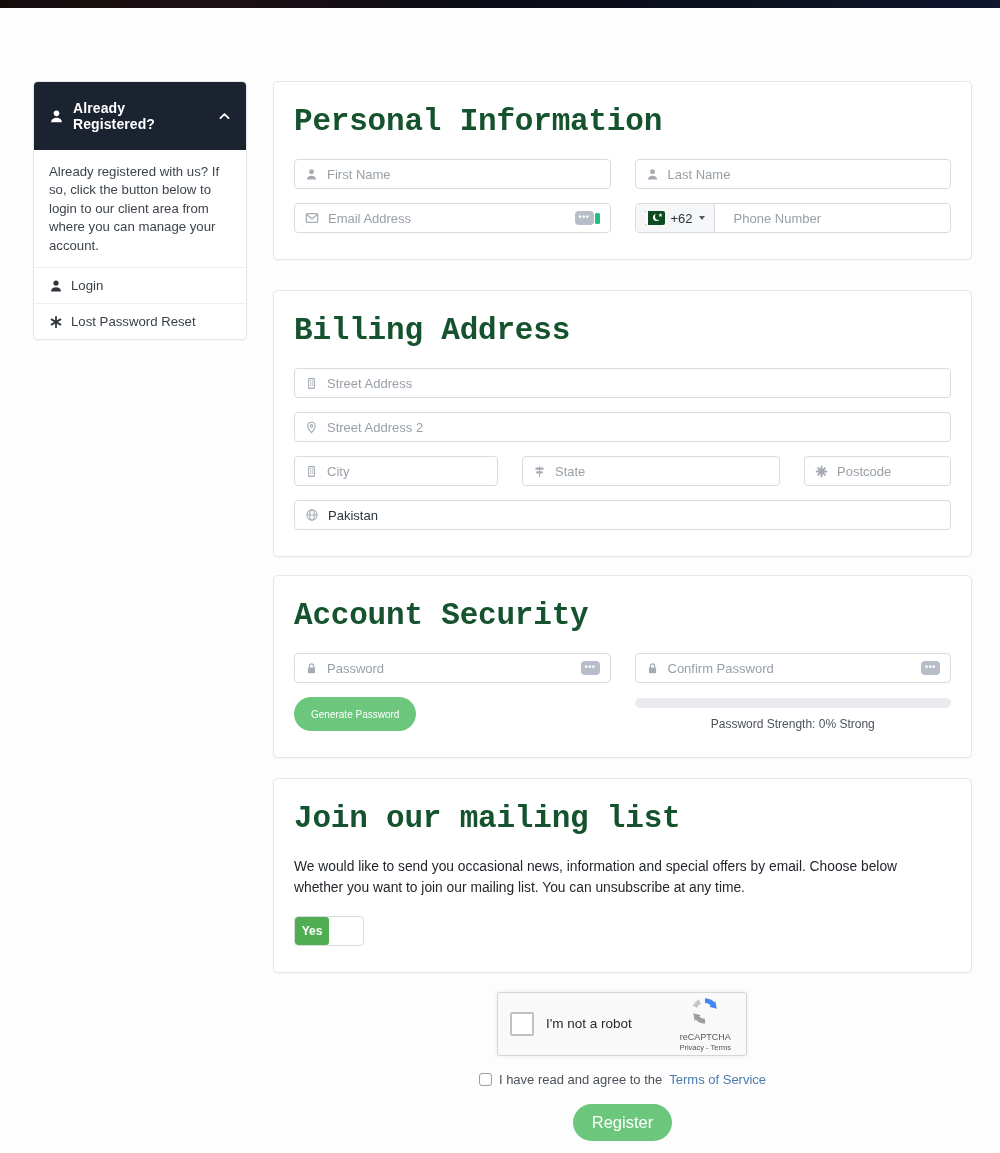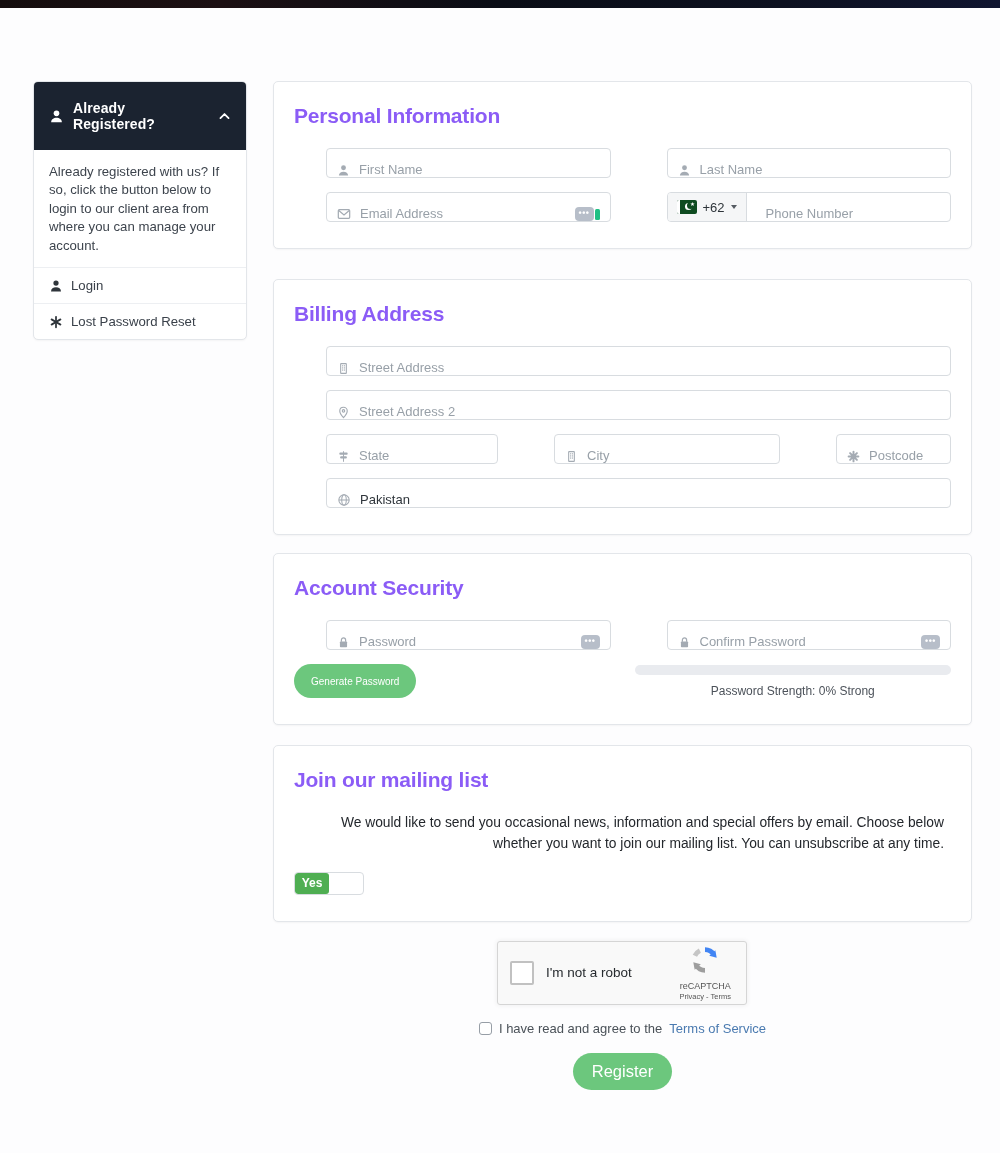--- a/index.html
+++ b/index.html
@@ -20,32 +20,32 @@
   .sb-title{ font-size:14px; font-weight:bold; letter-spacing:.1px; }
   .sb-chevron{ margin-left:auto; display:flex; }
   .sb-body{ padding:13px 15px 12px; font-size:13.2px; color:#3d444d; line-height:1.4; }
   .sb-link{ display:flex; align-items:center; gap:8px; padding:10px 15px; border-top:1px solid #edeff2;
     font-size:13.2px; color:#3a414a; cursor:pointer;text-align:center; }
 
   
   .main{ position:absolute; left:273px; top:81px; width:699px; }
   .card{ background:#fff; border:1px solid #e3e6ea; border-radius:5px; padding:20px 20px 26px;
     box-shadow:0 1px 2px rgba(20,25,35,.04); }
-  .card-title{ font-size:21px; font-weight:bold; color:#8b5cf6; letter-spacing:-.2px; margin:2px 0 20px; }
+  .card-title{ font-size:31px; font-weight:bold; color:#14532d; letter-spacing:-.2px; margin:2px 0 20px;font-family:Liberation Mono, monospace; }
   #card-personal{ margin-bottom:30px; }
   #card-billing{ margin-bottom:18px; }
   #card-security{ margin-bottom:20px; }
   #card-mailing{ margin-bottom:19px; }
 
   .row2{ display:grid; grid-template-columns:1fr 1fr; column-gap:24px; row-gap:14px; }
   .row3{ display:grid; grid-template-columns:204px 1fr 147px; column-gap:24px; }
   .mb14{ margin-bottom:14px; }
 
-  .field{ display:flex; align-items:flex-end; gap:9px; height:30px; border:1px solid #d8dce0;
-    border-radius:4px; background:#fff; padding:0 10px; position:relative;margin-left:32px; }
+  .field{ display:flex; align-items:center; gap:9px; height:30px; border:1px solid #d8dce0;
+    border-radius:4px; background:#fff; padding:0 10px; position:relative; }
   .field input{ border:none; outline:none; flex:1; min-width:0; font-size:13px; color:#30353b;
     font-family:"Liberation Sans",sans-serif; background:transparent; }
   .field input::placeholder{ color:#98a0a8; opacity:1; }
   .ficon{ flex:none; display:flex; color:#a4abb3; }
   .select-value{ font-size:13px; color:#2f353b; flex:1; cursor:pointer; }
 
   
   .pm-wrap{ flex:none; display:flex; align-items:center; cursor:pointer; }
   .pm-box{ width:19px; height:14px; background:#b7bec9; border-radius:4px; color:#fff;
     font-size:9px; line-height:13px; text-align:center; letter-spacing:.5px; font-weight:bold; }
@@ -68,22 +68,22 @@
 
   
   .sec-bottom{ display:grid; grid-template-columns:1fr 1fr; column-gap:24px; margin-top:14px; }
   .btn-generate{ justify-self:start; background:#6cc77d; border:none; color:#fff; font-size:10px;
     font-family:"Liberation Sans",sans-serif; padding:8px 17px; border-radius:17px; cursor:pointer; }
   .strength-bar{ height:10px; background:#e9ebef; border-radius:5px; overflow:hidden; margin-top:1px; }
   .strength-fill{ display:block; height:100%; background:#6cc77d; width:0; }
   .strength-label{ text-align:center; font-size:12px; color:#4c525a; margin-top:9px; }
 
   
-  .mail-text{ font-size:13.8px; color:#23272c; line-height:1.55; margin-bottom:17px; max-width:650px;text-align:right; }
-  .toggle{ display:flex; width:70px; height:23px; background:#fff; border:1px solid #d8dce0;
+  .mail-text{ font-size:13.8px; color:#23272c; line-height:1.55; margin-bottom:17px; max-width:650px; }
+  .toggle{ display:flex; width:70px; height:30px; background:#fff; border:1px solid #d8dce0;
     border-radius:4px; overflow:hidden; cursor:pointer; }
   .toggle-on{ width:34px; background:#4fae52; color:#fff; font-size:12px; font-weight:bold;
     display:flex; align-items:center; justify-content:center; border-radius:3px; }
 
   
   .captcha-wrap{ width:250px; margin:19px auto 0; margin-left:497px; }
   .captcha-box{ border:1px solid #d5d5d5; background:#f9f9f9; border-radius:3px; height:64px;
     display:flex; align-items:center; padding:0 15px 0 12px; box-shadow:0 0 4px 1px rgba(0,0,0,.05); }
   .captcha-checkbox{ width:24px; height:24px; background:#fff; border:2px solid #c1c1c1; border-radius:2px;
     cursor:pointer; flex:none; }
@@ -220,43 +220,43 @@
         <svg width="13" height="13" viewBox="0 0 16 16" fill="none" stroke="currentColor" stroke-width="1.4">
             <path d="M8 1.6c-2.6 0-4.6 2-4.6 4.5 0 3.1 4.6 8.3 4.6 8.3s4.6-5.2 4.6-8.3c0-2.5-2-4.5-4.6-4.5z"></path>
             <circle cx="8" cy="6" r="1.5"></circle>
           </svg>
       </span>
       <input placeholder="Street Address 2" style="">
     </div>
     <div class="row3 mb14">
       <div class="field">
         <span class="ficon">
-          <svg width="13" height="13" viewBox="0 0 16 16" fill="currentColor">
-              <rect x="7.4" y="1.5" width="1.2" height="13"></rect>
-              <rect x="2.8" y="3.2" width="10.4" height="2.6" rx="1.3"></rect>
-              <rect x="3.8" y="7.8" width="8.4" height="2.6" rx="1.3"></rect>
-            </svg>
-        </span>
-        <input placeholder="State" style="">
-      </div>
-      <div class="field">
-        <span class="ficon">
           <svg width="13" height="13" viewBox="0 0 16 16" fill="none" stroke="currentColor" stroke-width="1.3">
               <rect x="4.5" y="2" width="7" height="12" rx="0.6"></rect>
               <g fill="currentColor" stroke="none">
                 <rect x="6.2" y="4" width="1.4" height="1.4"></rect>
                 <rect x="8.5" y="4" width="1.4" height="1.4"></rect>
                 <rect x="6.2" y="6.6" width="1.4" height="1.4"></rect>
                 <rect x="8.5" y="6.6" width="1.4" height="1.4"></rect>
                 <rect x="6.2" y="9.2" width="1.4" height="1.4"></rect>
                 <rect x="8.5" y="9.2" width="1.4" height="1.4"></rect>
               </g>
             </svg>
         </span>
         <input placeholder="City" style="">
+      </div>
+      <div class="field">
+        <span class="ficon">
+          <svg width="13" height="13" viewBox="0 0 16 16" fill="currentColor">
+              <rect x="7.4" y="1.5" width="1.2" height="13"></rect>
+              <rect x="2.8" y="3.2" width="10.4" height="2.6" rx="1.3"></rect>
+              <rect x="3.8" y="7.8" width="8.4" height="2.6" rx="1.3"></rect>
+            </svg>
+        </span>
+        <input placeholder="State" style="">
       </div>
       <div class="field">
         <span class="ficon">
           <svg width="13" height="13" viewBox="0 0 16 16">
               <g stroke="currentColor" stroke-width="2.4" stroke-linecap="round">
                 <line x1="8" y1="2" x2="8" y2="14"></line>
                 <line x1="2" y1="8" x2="14" y2="8"></line>
                 <line x1="3.8" y1="3.8" x2="12.2" y2="12.2"></line>
                 <line x1="12.2" y1="3.8" x2="3.8" y2="12.2"></line>
               </g>

